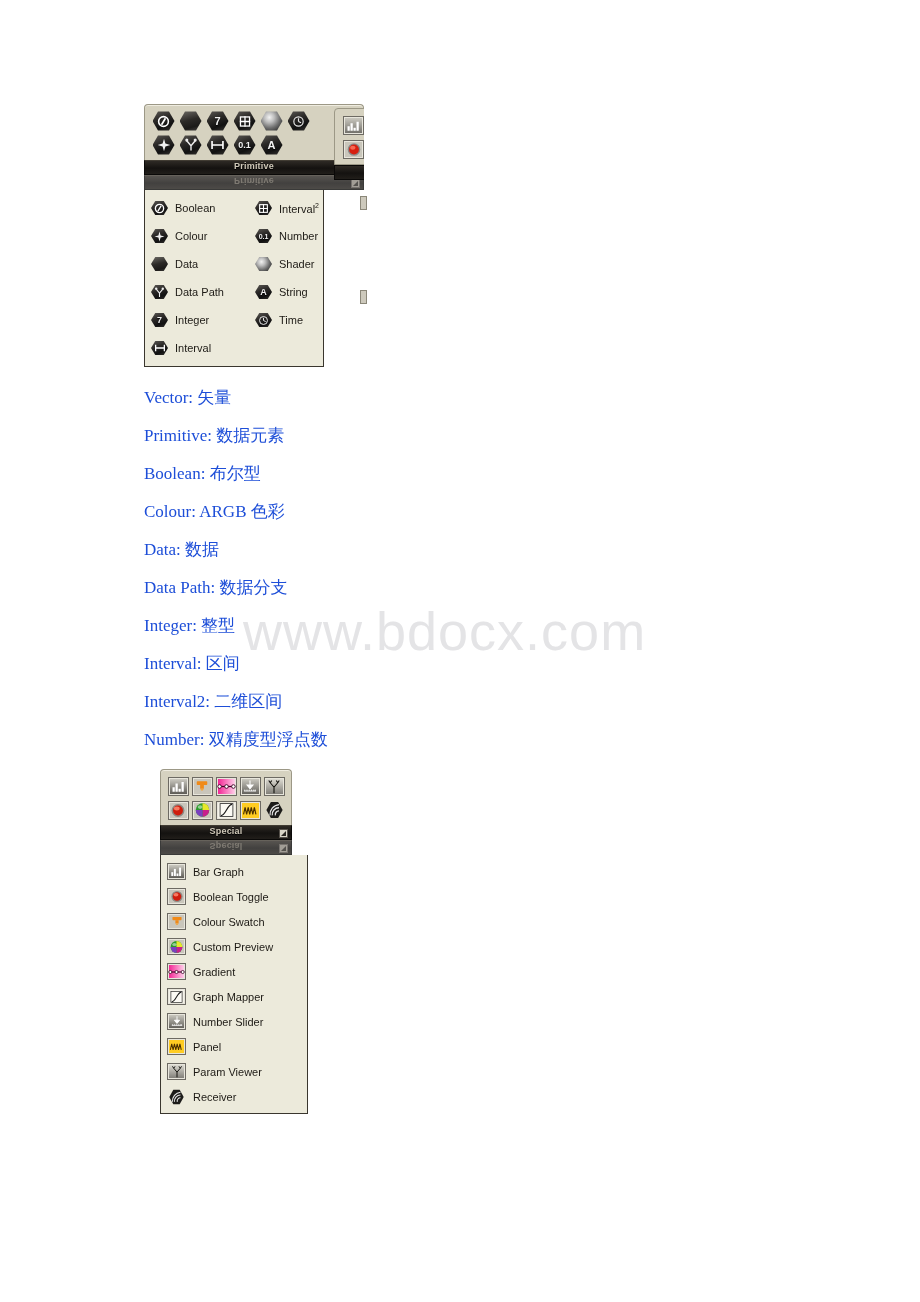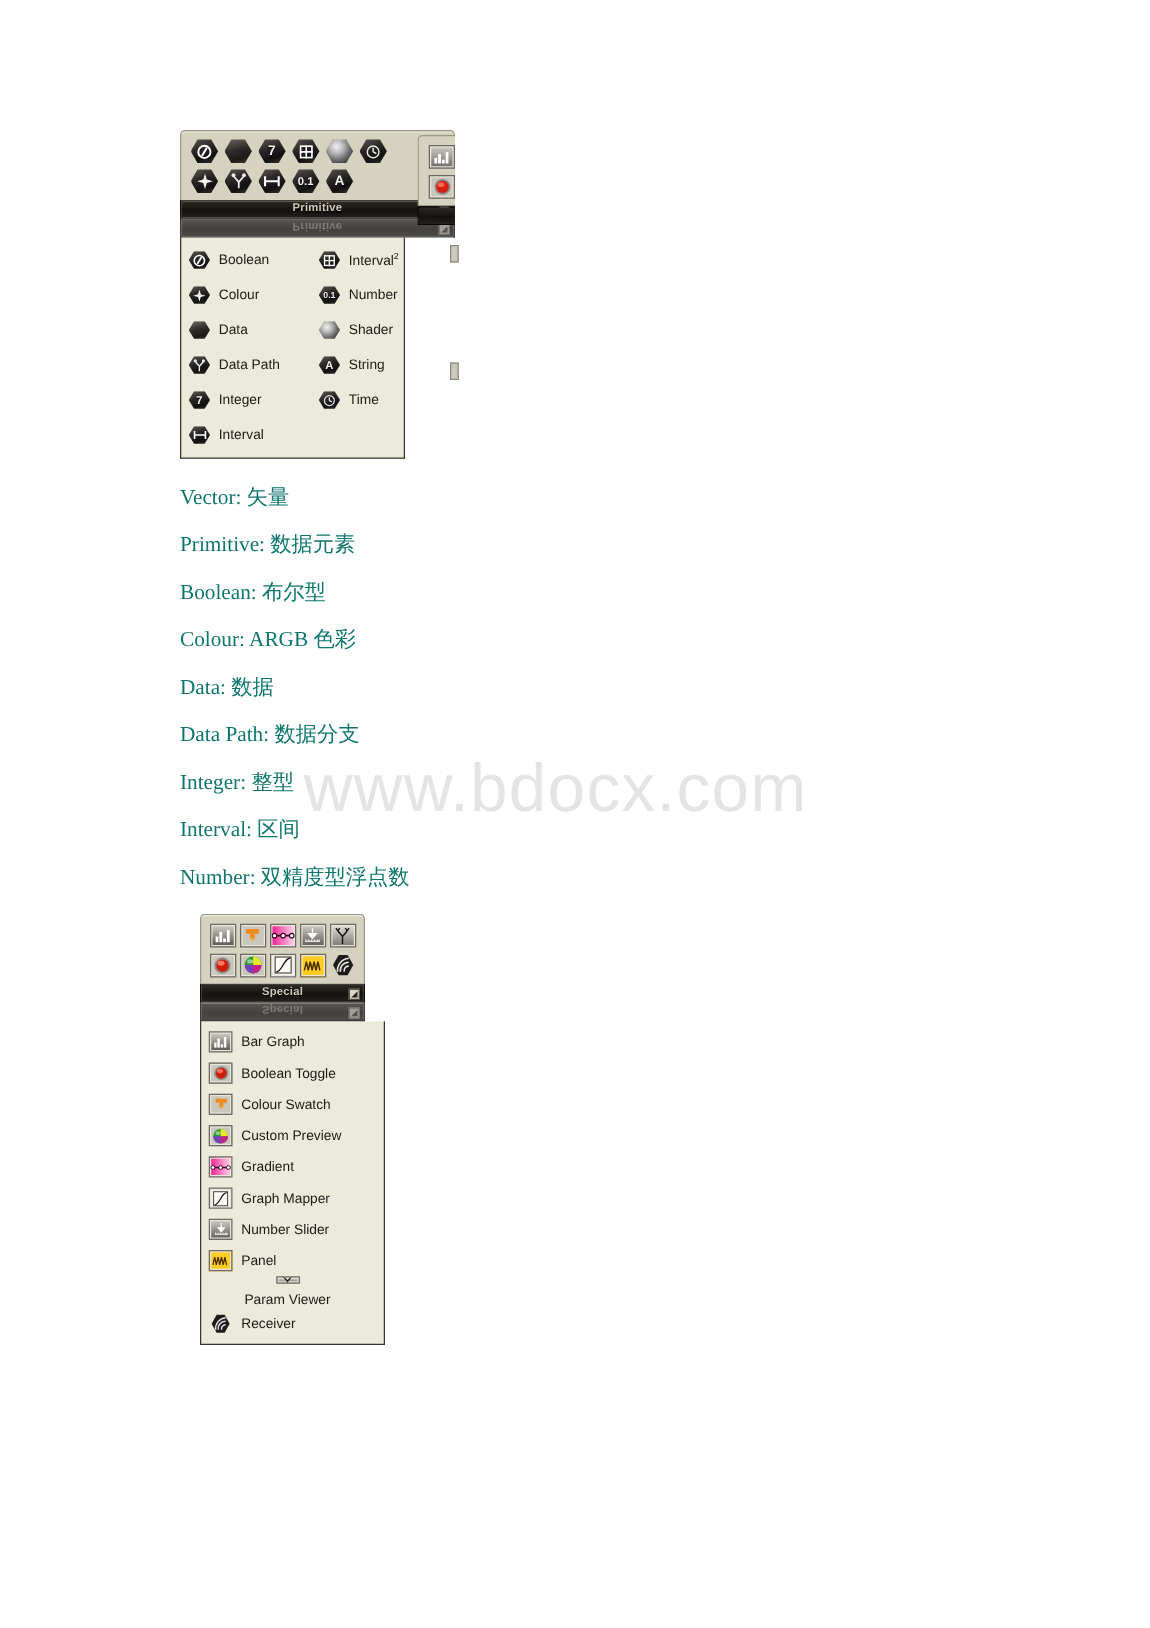--- a/index.html
+++ b/index.html
@@ -151,21 +151,21 @@
     display:flex; align-items:center; justify-content:center;
     box-shadow: inset 0 0 0 1px #e8e6dc;
   }
   .sq svg { display:block; }
   .sq.small { width: 19px; height: 17px; }
 
   
   .line {
     font-family: "Liberation Serif", serif;
     font-size: 17px;
-    color: #0f766e;
+    color: #1d4ed8;
     line-height: 1;
     margin: 0 0 21px 0;
   }
   .line:first-child { margin-top: 0; }
 
   .block-gap-top { margin-top: 22px; }
 
   
   .side-toolbar {
     position: absolute;
@@ -402,20 +402,21 @@
 
   <div class="block-gap-top" style="margin-top:22px;">
     <p class="line">Vector: 矢量</p>
     <p class="line">Primitive: 数据元素</p>
     <p class="line">Boolean: 布尔型</p>
     <p class="line">Colour: ARGB 色彩</p>
     <p class="line">Data: 数据</p>
     <p class="line">Data Path: 数据分支</p>
     <p class="line">Integer: 整型</p>
     <p class="line">Interval: 区间</p>
+    <p class="line">Interval2: 二维区间</p>
     <p class="line">Number: 双精度型浮点数</p>
   </div>
 
   <div style="width:148px;position:relative;padding-left:16px;">
     <div class="gh-toolbar">
       <div class="gh-row">
         <div class="sqbtn">
           <div class="sq" style="background:linear-gradient(#d2d0c7,#56544f);">
             <svg width="15" height="13" viewBox="0 0 20 16">
                 <rect x="2" y="9" width="3" height="6" fill="#fff"></rect>
@@ -604,21 +605,21 @@
 
         <div class="menu-item" style="height:25px;">
           <div class="sq small" style="background:#ffcc22;">
             <svg width="15" height="11" viewBox="0 0 22 14">
                 <path d="M2 12 L4 3 L6 12 L8 3 L10 12 L12 3 L14 12 L16 3 L18 12" stroke="#4a2f00" stroke-width="1.5" fill="none"></path>
               </svg>
           </div>
           <span class="lbl">Panel</span>
         </div>
 
-        <div class="menu-item" style="height:25px;flex-direction:column;">
+        <div class="menu-item" style="height:25px;">
           <div class="sq small" style="background:linear-gradient(#e2e0d7,#7b7973);">
             <svg width="14" height="13" viewBox="0 0 20 20">
                 <path d="M10 19 L10 11 M10 11 L5 5 M10 11 L15 5 M5 5 L3 2 M5 5 L7 2 M15 5 L13 2 M15 5 L17 2" stroke="#15140f" stroke-width="1.5" fill="none"></path>
               </svg>
           </div>
           <span class="lbl">Param Viewer</span>
         </div>
 
         <div class="menu-item" style="height:25px;">
           <div class="sq small" style="border:none;background:transparent;box-shadow:none;">

